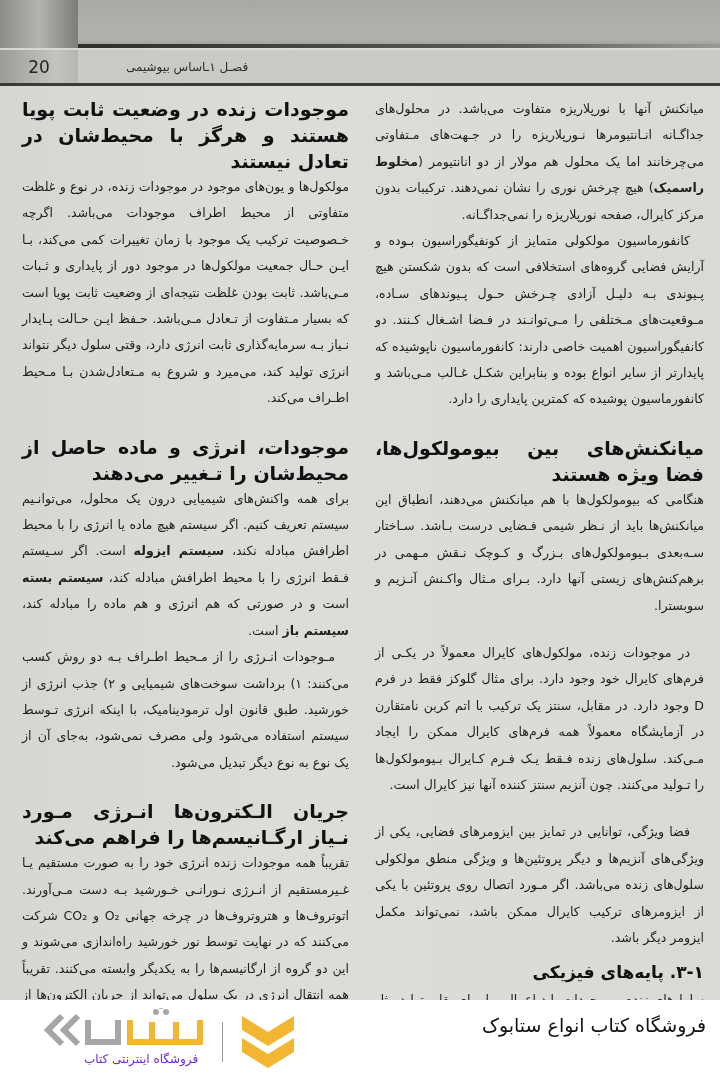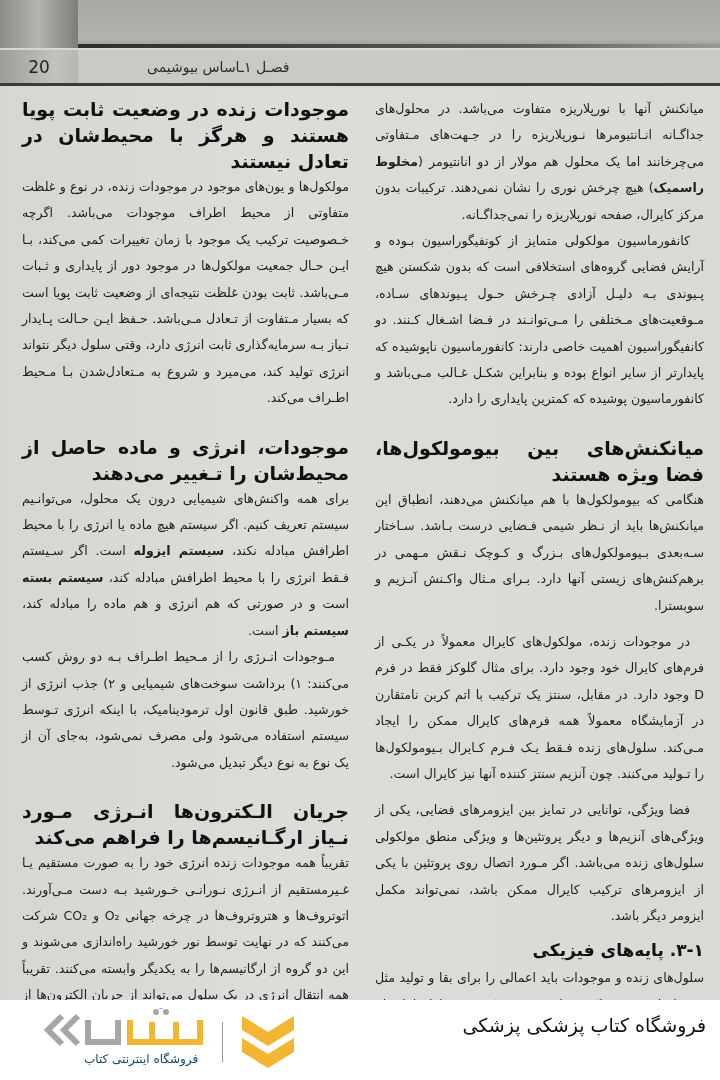--- a/index.html
+++ b/index.html
@@ -30,21 +30,21 @@
     border-bottom: 3px solid #3a3a38;
   }
   .header-bar .num-box {
     width: 78px; height: 100%;
     display: flex; align-items: center; justify-content: center;
     background: linear-gradient(90deg, #9c9c98 0%, #c2c2be 70%, #b6b6b2 100%);
     font-family: "DejaVu Sans", sans-serif; font-size: 17px; color: #222;
   }
   .header-bar .chapter {
     flex: 1; direction: rtl; text-align: left;
-    padding-left: 69px; font-size: 14px; color: #2a2a2a;
+    padding-left: 48px; font-size: 12px; color: #2a2a2a;
     font-family: "DejaVu Sans", sans-serif;
   }
 
   .columns {
     position: absolute; top: 96px; left: 22px; width: 682px; height: 904px;
     display: flex; flex-direction: row-reverse; gap: 26px;
   }
   .col {
     width: 328px; direction: rtl; text-align: justify;
     font-family: "DejaVu Sans", sans-serif;
@@ -56,21 +56,21 @@
     margin: 0;
   }
   .col h3.gap { margin-top: 22px; }
   .col h2 {
     font-size: 17px; font-weight: bold; color: #111; line-height: 30px;
     margin-top: 6px;
   }
   .col p { margin: 0; }
   .col p.indent { text-indent: 14px; }
   .col b { font-weight: bold; }
-  .col .sp { margin-top: 10px; }
+  .col .sp { margin-top: 21px; }
 
   .footer {
     position: absolute; left: 0; top: 1000px; width: 720px; height: 80px;
     background: #ffffff;
   }
   .footer .shop-name {
     position: absolute; right: 14px; top: 14px;
     direction: rtl; font-size: 19px; color: #111;
     font-family: "DejaVu Sans", sans-serif;
   }
@@ -83,21 +83,21 @@
     position: absolute; left: 238px; top: 12px; width: 60px; height: 60px;
   }
   .footer .logo-divider {
     position: absolute; left: 222px; top: 22px; width: 1px; height: 40px; background: #999;
   }
   .footer .logo-word {
     position: absolute; left: 40px; top: 8px; width: 170px; height: 42px;
   }
   .footer .logo-tag {
     position: absolute; left: 84px; top: 52px; direction: rtl;
-    font-size: 12px; color: #0c4a6e; font-family: "DejaVu Sans", sans-serif;
+    font-size: 12px; color: #6d28d9; font-family: "DejaVu Sans", sans-serif;
   }
 </style>
 </head>
 <body>
 
 <div class="page">
   <div class="top-shadow">
     <div class="spine"></div>
     <div class="edge"></div>
   </div>
@@ -130,21 +130,21 @@
       <p><span>برای همه واکنش‌های شیمیایی درون یک محلول، می‌توانـیم سیستم تعریف کنیم. اگر سیستم هیچ ماده یا انرژی را با محیط اطرافش مبادله نکند، </span><b>سیستم ایزوله</b><span> است. اگر سـیستم فـقط انرژی را با محیط اطرافش مبادله کند، </span><b>سیستم بسته</b><span> است و در صورتی که هم انرژی و هم ماده را مبادله کند، </span><b>سیستم باز</b><span> است.</span></p>
       <p class="indent">مـوجودات انـرژی را از مـحیط اطـراف بـه دو روش کسب می‌کنند: ۱) برداشت سوخت‌های شیمیایی و ۲) جذب انرژی از خورشید. طبق قانون اول ترمودینامیک، با اینکه انرژی تـوسط سیستم استفاده می‌شود ولی مصرف نمی‌شود، به‌جای آن از یک نوع به نوع دیگر تبدیل می‌شود.</p>
 
       <h3 class="gap">جریان الـکترون‌ها انـرژی مـورد نـیاز ارگـانیسم‌ها را فراهم می‌کند</h3>
       <p>تقریباً همه موجودات زنده انرژی خود را به صورت مستقیم یـا غـیرمستقیم از انـرژی نـورانـی خـورشید بـه دست مـی‌آورند. اتوتروف‌ها و هتروتروف‌ها در چرخه جهانی O₂ و CO₂ شرکت می‌کنند که در نهایت توسط نور خورشید راه‌اندازی می‌شوند و این دو گروه از ارگانیسم‌ها را به یکدیگر وابسته می‌کنند. تقریباً همه انتقال انرژی در یک سلول می‌تواند از جریان الکترون‌ها از یک مـــولکول بــه مـولکول دیـگـری، در جــریانی از پـــتانسیل الکتروشیمیایی بالاتر به پایین‌تر حاصل شود. همه این واکنش‌ها که در جریان الکترون دخالت دارند، واکنش‌های اکسیداسیون-</p>
     </div>
   </div>
 </div>
 
 <div class="footer">
-  <div class="shop-name">فروشگاه کتاب پزشکی پزشکی</div>
+  <div class="shop-name">فروشگاه کتاب انواع ستابوک</div>
 
   <svg class="logo-mark" viewBox="0 0 60 60">
     <polygon points="4,4 30,20 56,4 56,18 30,34 4,18" fill="#f2b632"></polygon>
     <polygon points="4,26 30,42 56,26 56,40 30,56 4,40" fill="#f2b632"></polygon>
   </svg>
   <div class="logo-divider"></div>
   <svg class="logo-word" viewBox="0 0 170 42">
     <polyline points="22,8 8,22 22,36" fill="none" stroke="#a6a6a6" stroke-width="6"></polyline>
     <polyline points="38,8 24,22 38,36" fill="none" stroke="#a6a6a6" stroke-width="6"></polyline>
     <path d="M48,12 L48,34 L78,34 L78,12" fill="none" stroke="#a6a6a6" stroke-width="6"></path>

